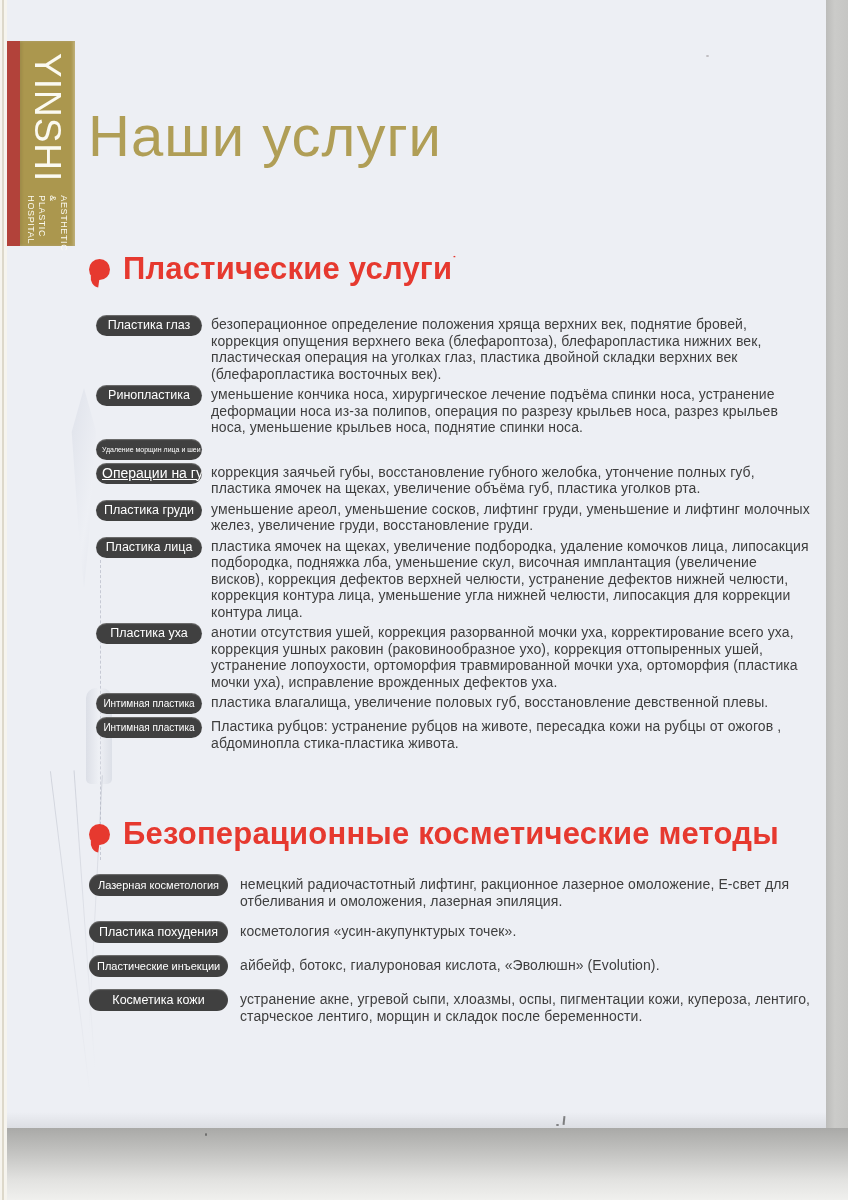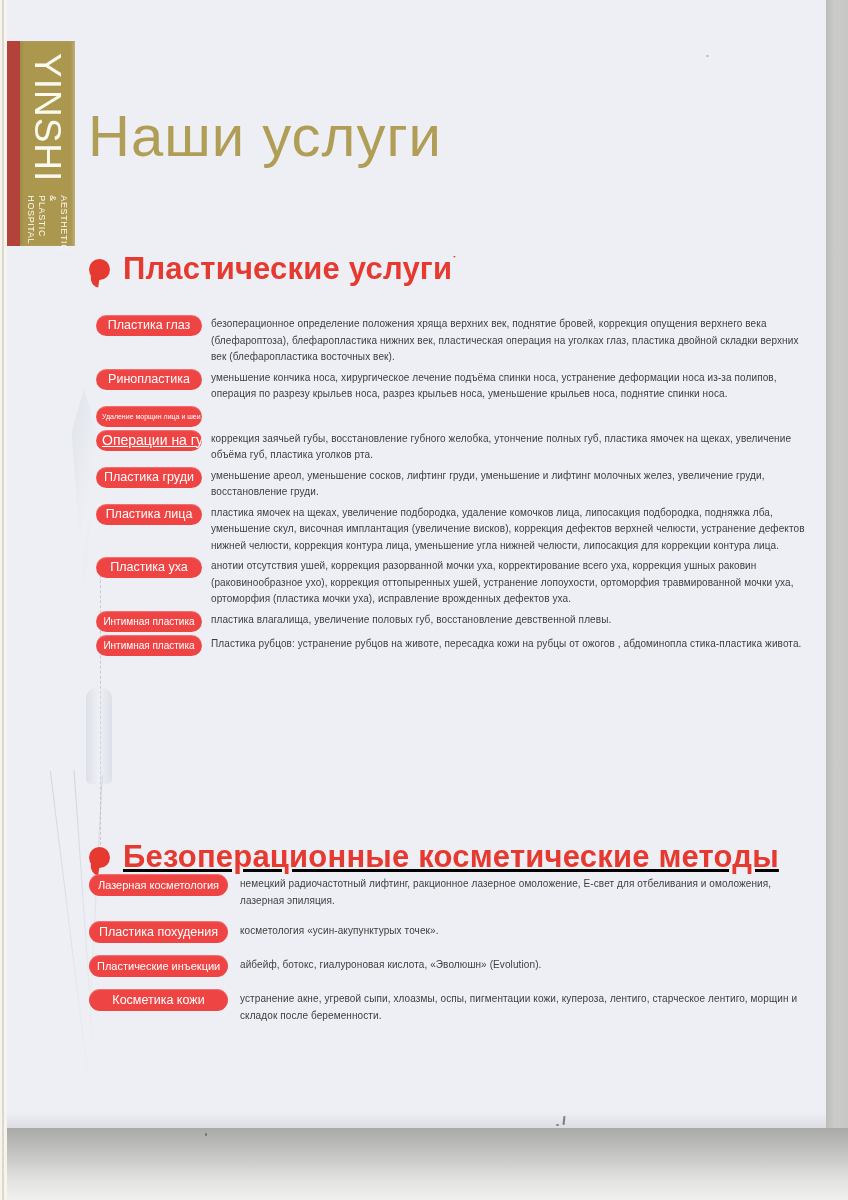--- a/index.html
+++ b/index.html
@@ -30,40 +30,40 @@
   .logo-div{width:1px;height:26px;background:rgba(255,255,255,.85);margin:0 7px 0 6px;}
   .logo-tag{display:flex;flex-direction:column;font-size:9px;letter-spacing:.6px;line-height:11px;font-weight:400;}
 
   
   .page-title{position:absolute;left:88px;top:104px;font-size:58px;line-height:1.1;
     color:#b09e56;letter-spacing:1px;font-weight:400;}
 
   
   .sec-head{position:absolute;display:flex;align-items:flex-start;}
   .sec-head-1{left:89px;top:252px;}
-  .sec-head-2{left:89px;top:840px;text-decoration:underline;}
+  .sec-head-2{left:89px;top:817px;}
   .bullet{width:21px;height:21px;background:#e6392f;border-radius:50%;position:relative;
     margin-top:7px;margin-right:13px;flex:0 0 auto;}
   .bullet::after{content:"";position:absolute;left:1px;bottom:-7px;width:9px;height:11px;
     background:#e6392f;border-radius:0 0 0 100%;transform:rotate(8deg);}
   .sec-title{font-size:31px;font-weight:bold;color:#e6392f;letter-spacing:.2px;line-height:1.1;}
   .sec-mark{font-size:13px;font-weight:bold;color:#e6392f;vertical-align:top;line-height:1;position:relative;top:2px;}
 
   
   .svc-list{position:absolute;}
   .list-1{left:96px;top:315px;width:716px;}
   .list-2{left:89px;top:874px;width:723px;}
   .row{display:flex;align-items:flex-start;}
   .list-1 .row{margin-bottom:3px;}
   .list-2 .row{margin-bottom:12px;}
-  .pill{background:#ef4444;color:#ffffff;text-align:center;white-space:nowrap;overflow:hidden;
+  .pill{background:#404040;color:#ffffff;text-align:center;white-space:nowrap;overflow:hidden;
     box-sizing:border-box;flex:0 0 auto;box-shadow:inset 0 1px 1px rgba(255,255,255,.25);}
   .list-1 .pill{width:106px;height:21px;line-height:21px;border-radius:11px;font-size:12.5px;padding:0 6px;margin-right:9px;}
   .list-2 .pill{width:139px;height:22px;line-height:22px;border-radius:12px;font-size:12.5px;padding:0 8px;margin-right:12px;}
-  .desc{margin:0;font-size:10px;line-height:16.5px;color:#3e3e3e;letter-spacing:.1px;}
+  .desc{margin:0;font-size:14px;line-height:16.5px;color:#3e3e3e;letter-spacing:.1px;}
   .list-1 .desc{padding-top:1px;}
   .list-2 .desc{padding-top:2px;}
 
   
   .wm{position:absolute;pointer-events:none;}
   .wm-crystal{left:62px;top:388px;width:44px;height:200px;
     background:linear-gradient(100deg,rgba(205,210,222,.55),rgba(240,242,247,.2) 60%,rgba(195,200,214,.4));
     clip-path:polygon(50% 0,78% 22%,60% 78%,50% 100%,40% 78%,22% 22%);}
   .wm-string{left:100px;top:560px;height:300px;width:0;border-left:1px dashed rgba(150,156,172,.45);}
   .wm-bottle{left:86px;top:688px;width:26px;height:96px;border-radius:10px 10px 5px 5px;

